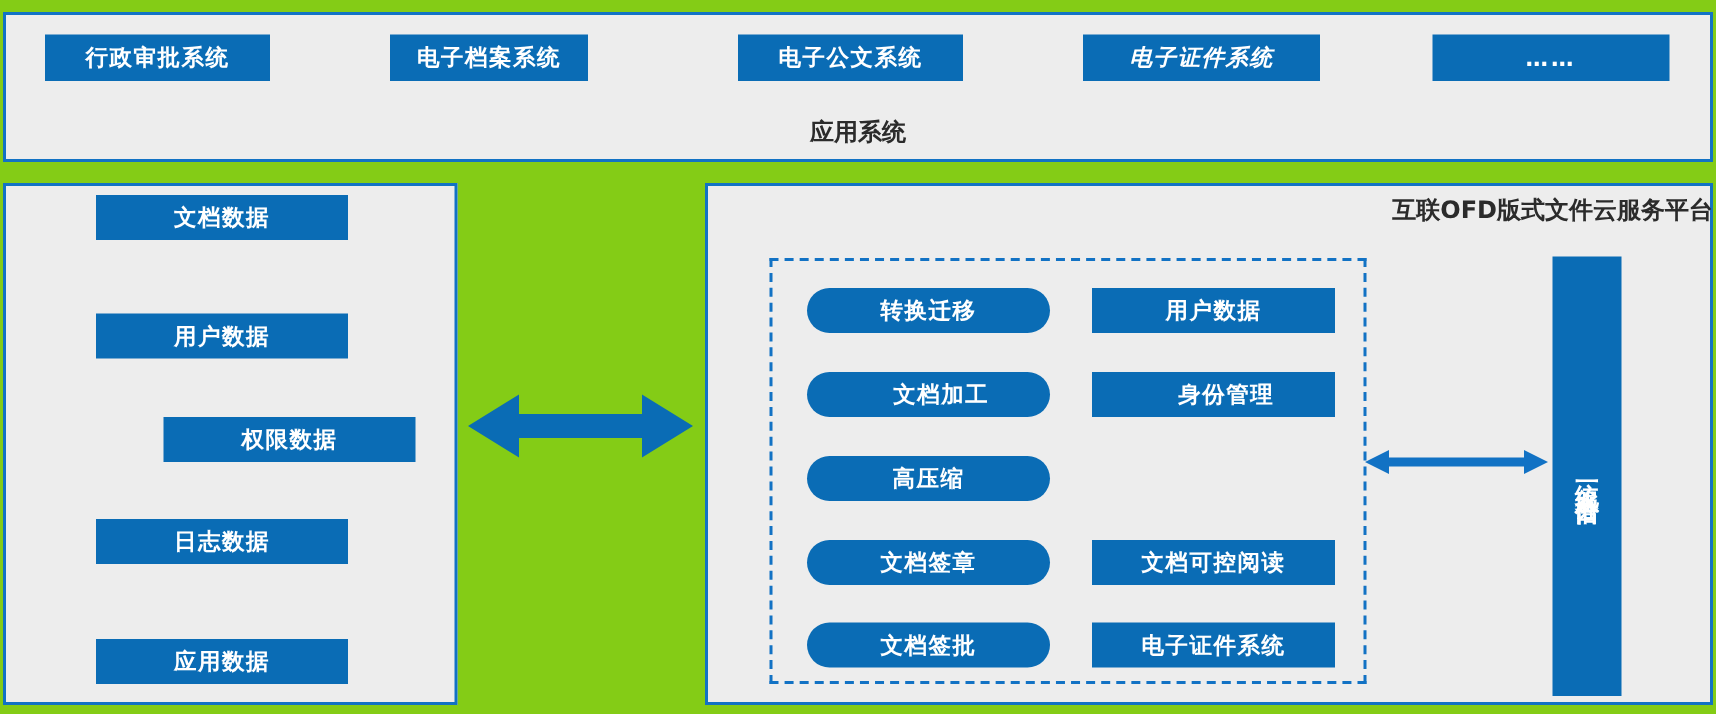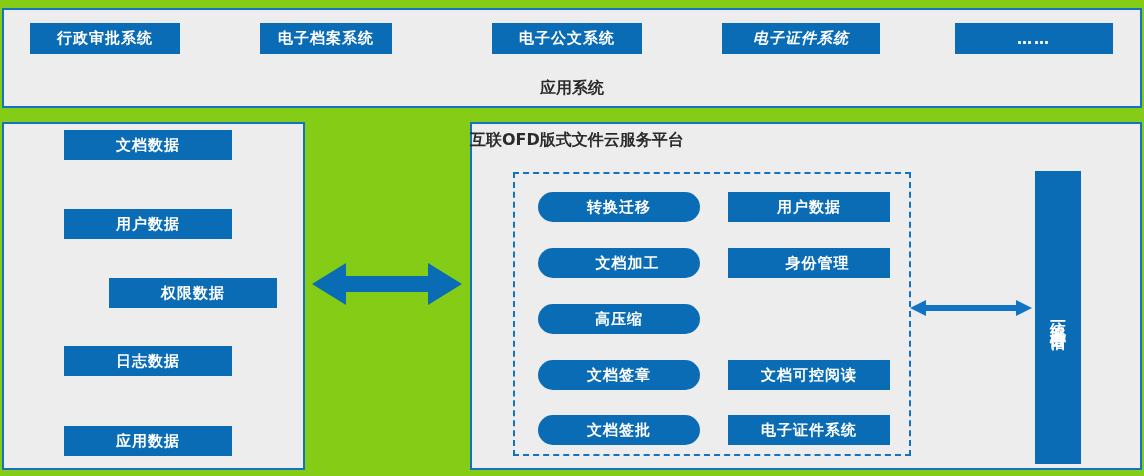--- a/index.html
+++ b/index.html
@@ -85,21 +85,21 @@
   #data-box-2 { top: 278px; margin-left: 45px; }
   #data-box-3 { top: 346px; }
   #data-box-4 { top: 426px; }
 
   
   #platform-title {
     position: absolute;
     left: 470px;
     top: 130px;
     width: 672px;
-    text-align: left;
+    text-align: right;
     font-size: 16px;
     font-weight: bold;
     color: #2b2b2b;
   }
 
   
   #capability-box {
     position: absolute;
     left: 513px;
     top: 172px;

